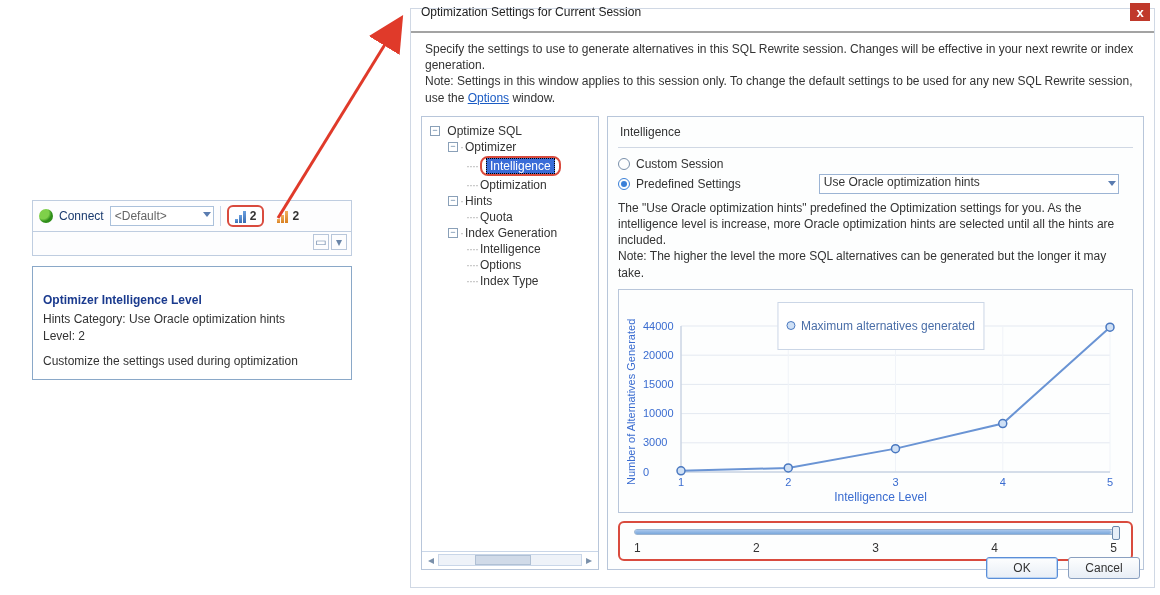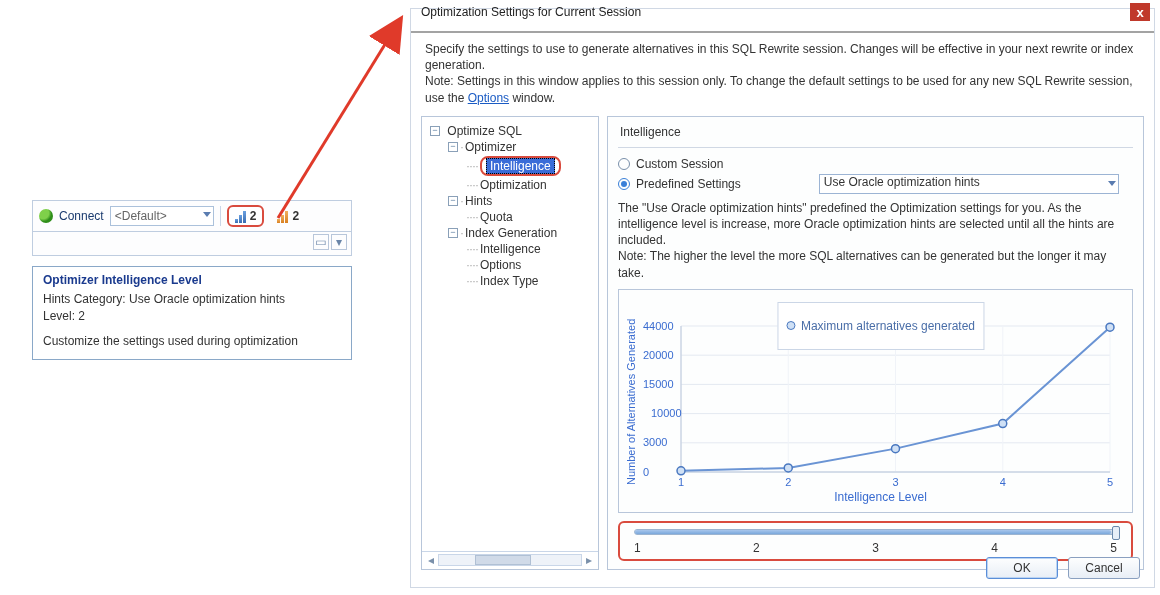--- a/index.html
+++ b/index.html
@@ -90,21 +90,21 @@
     color: #6a85a8;
   }
   .corner-icon { width:16px; height:16px; display:inline-block;
      border:1px solid #b8c6da; text-align:center; line-height:14px;}
   .tooltip {
     margin-top: 10px;
     border: 1px solid #8aa8c8;
     background: #fff;
     padding: 6px 10px 10px;
   }
-  .tooltip-title { font-weight: 600; color: #1a3a8e; margin-bottom: 4px; }
+  .tooltip-title { font-weight: 600; color: #1a3a8e; margin-bottom: 4px; margin-top: 20px; }
   .tooltip-line { color: #333; line-height: 1.4; }
 
   
   .arrow-svg { position:absolute; left: 260px; top: 8px; pointer-events:none; }
 
   
   .dialog {
     position: absolute;
     left: 410px; top: 8px;
     width: 745px; height: 580px;
@@ -382,21 +382,21 @@
               <circle cx="363.75" cy="125.52799999999999" r="4" fill="#cfe0f5" stroke="#4a78c0" stroke-width="1.5"></circle>
               <circle cx="471" cy="29.168" r="4" fill="#cfe0f5" stroke="#4a78c0" stroke-width="1.5"></circle>
             </svg>
           <div class="legend">
             <span class="leg-dot"></span>
             <span>Maximum alternatives generated</span>
           </div>
           <div class="xlabel">Intelligence Level</div>
         <div class="ytick" style="top: 174px; left: 4px;">0</div>
             <div class="ytick" style="top: 144.8px; left: 4px;">3000</div>
-            <div class="ytick" style="top: 115.6px; left: 12px;">10000</div>
+            <div class="ytick" style="top: 115.6px; left: 4px;">10000</div>
             <div class="ytick" style="top: 86.4px; left: 4px;">15000</div>
             <div class="ytick" style="top: 57.2px; left: 4px;">20000</div>
             <div class="ytick" style="top: 28px; left: 4px;">44000</div>
             <div class="xtick" style="left: 42px;">1</div>
             <div class="xtick" style="left: 149.25px;">2</div>
             <div class="xtick" style="left: 256.5px;">3</div>
             <div class="xtick" style="left: 363.75px;">4</div>
             <div class="xtick" style="left: 471px;">5</div>
           </div>
       </div>

